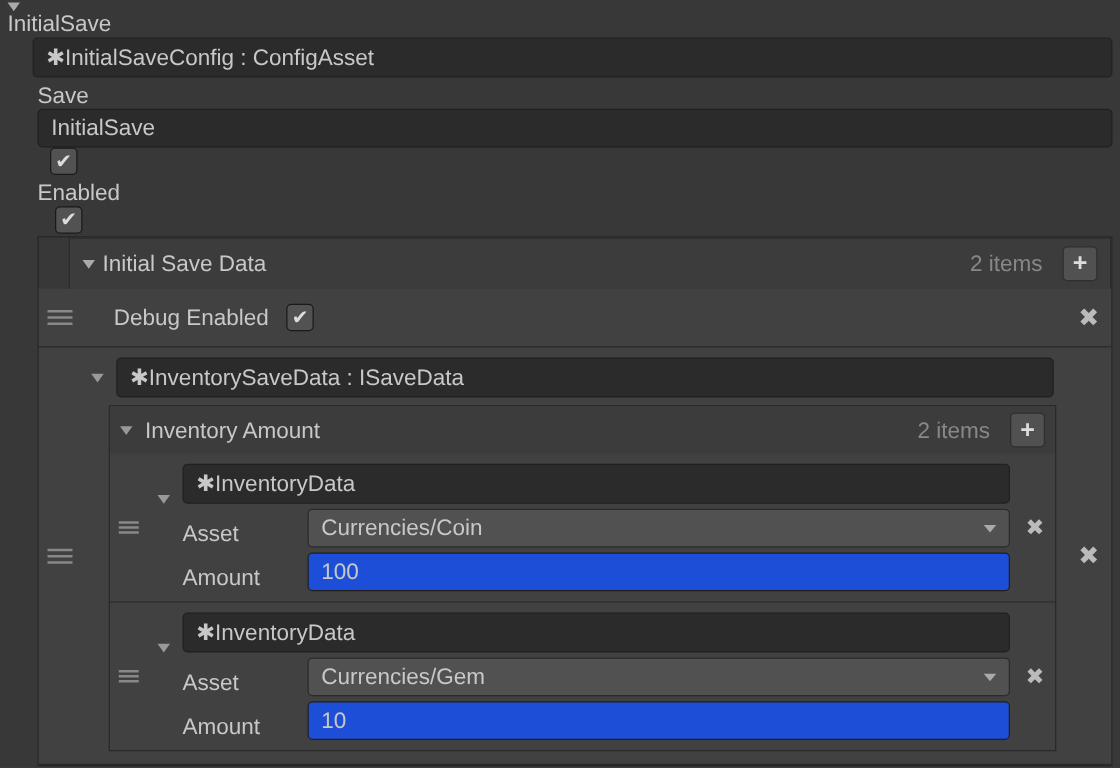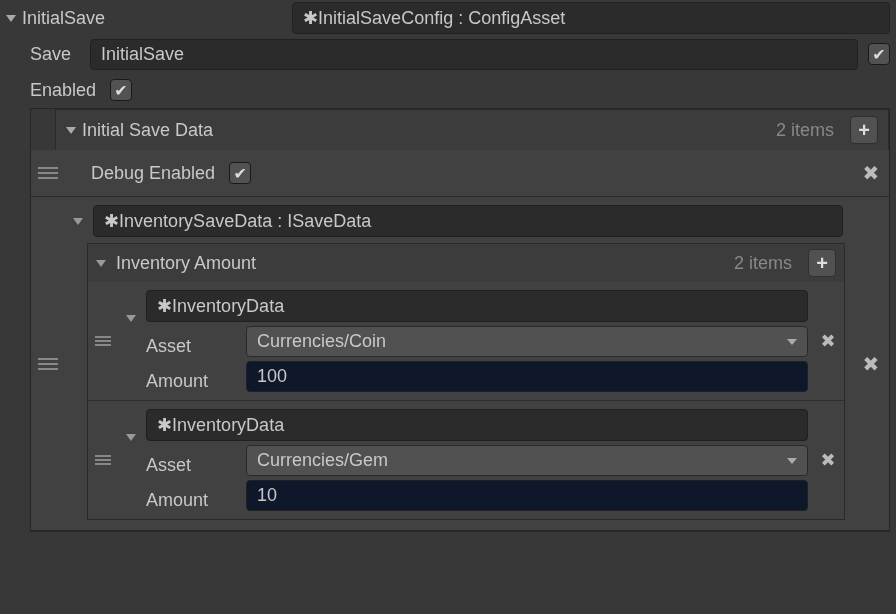--- a/index.html
+++ b/index.html
@@ -7,23 +7,23 @@
     background: #383838;
     font-family: Arial, Helvetica, sans-serif;
     font-size: 18px;
     color: #c8c8c8;
     width: 896px;
     height: 614px;
     overflow: hidden;
   }
   .row {
     display: flex;
-    align-items: center;
     min-height: 36px;
     padding: 2px 6px;
+    flex-direction: column;
   }
   .foldout {
     width: 0; height: 0;
     border-top: 7px solid #aaa;
     border-left: 5px solid transparent;
     border-right: 5px solid transparent;
     margin-right: 6px;
     flex-shrink: 0;
     cursor: pointer;
   }
@@ -178,21 +178,21 @@
   }
   .dropdown::after {
     content: "";
     position: absolute; right: 10px; top: 50%;
     transform: translateY(-50%);
     border-top: 6px solid #aaa;
     border-left: 5px solid transparent;
     border-right: 5px solid transparent;
   }
   .num-input {
-    background: #0f172a;
+    background: #1d4ed8;
     border: 1px solid #202020;
     border-radius: 4px;
     padding: 4px 10px;
     color: #c8c8c8;
     flex: 1;
   }
   .indent-1 { padding-left: 30px; }
   .inner-foldout {
     width:0;height:0;
     border-top:7px solid #999;

